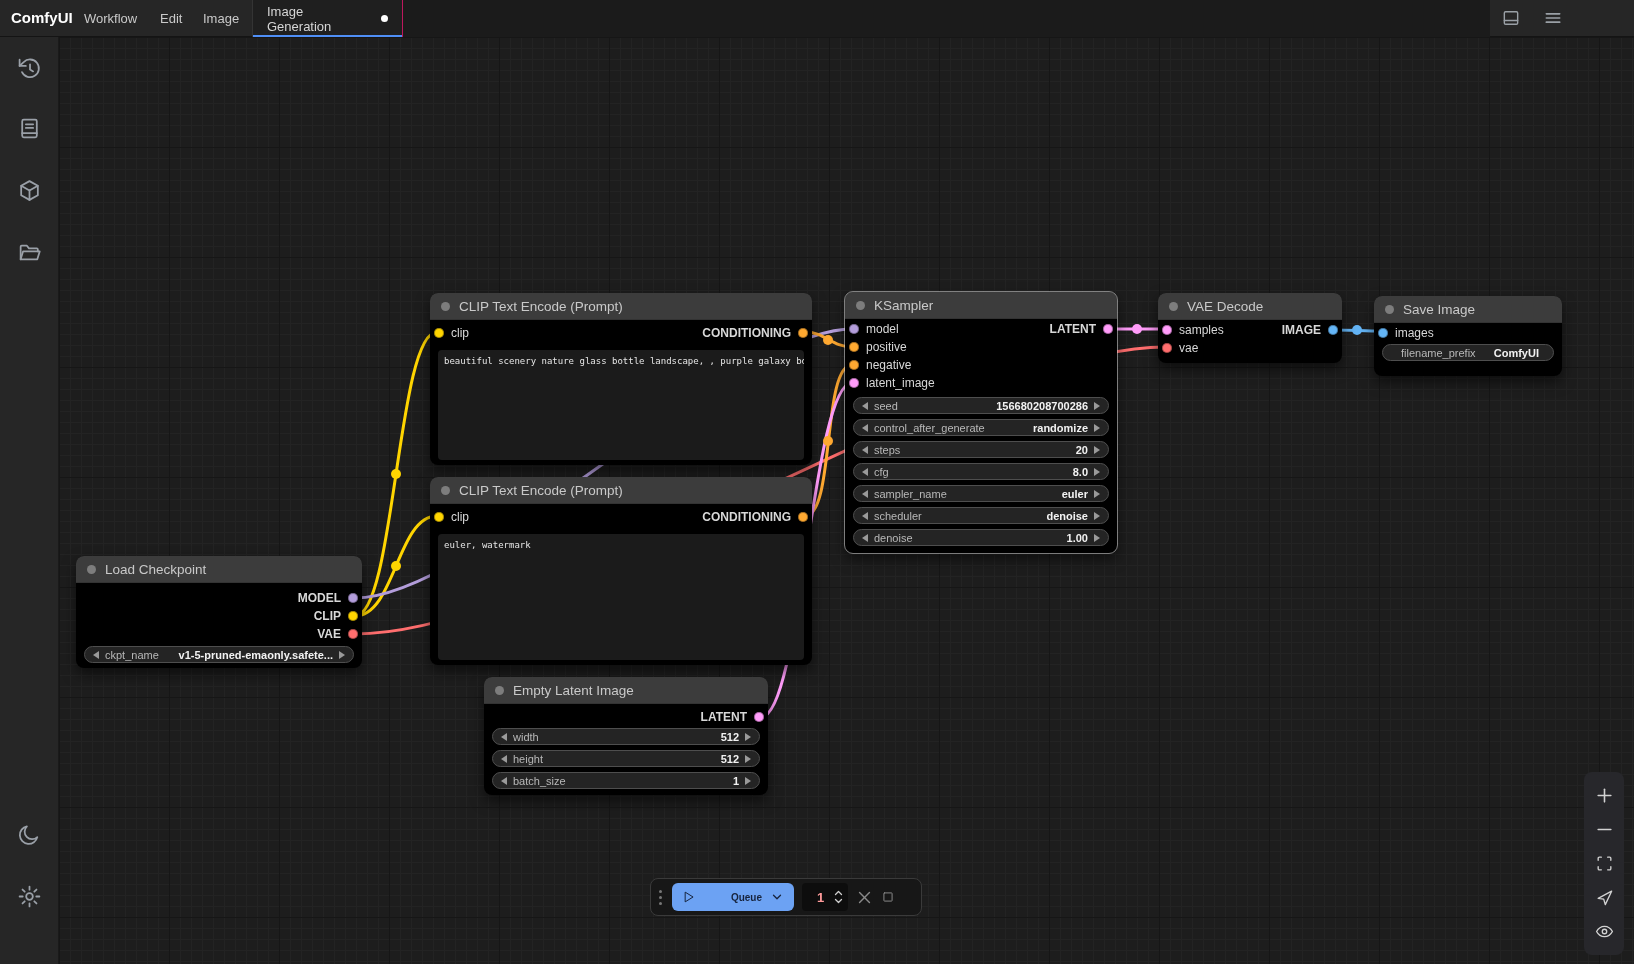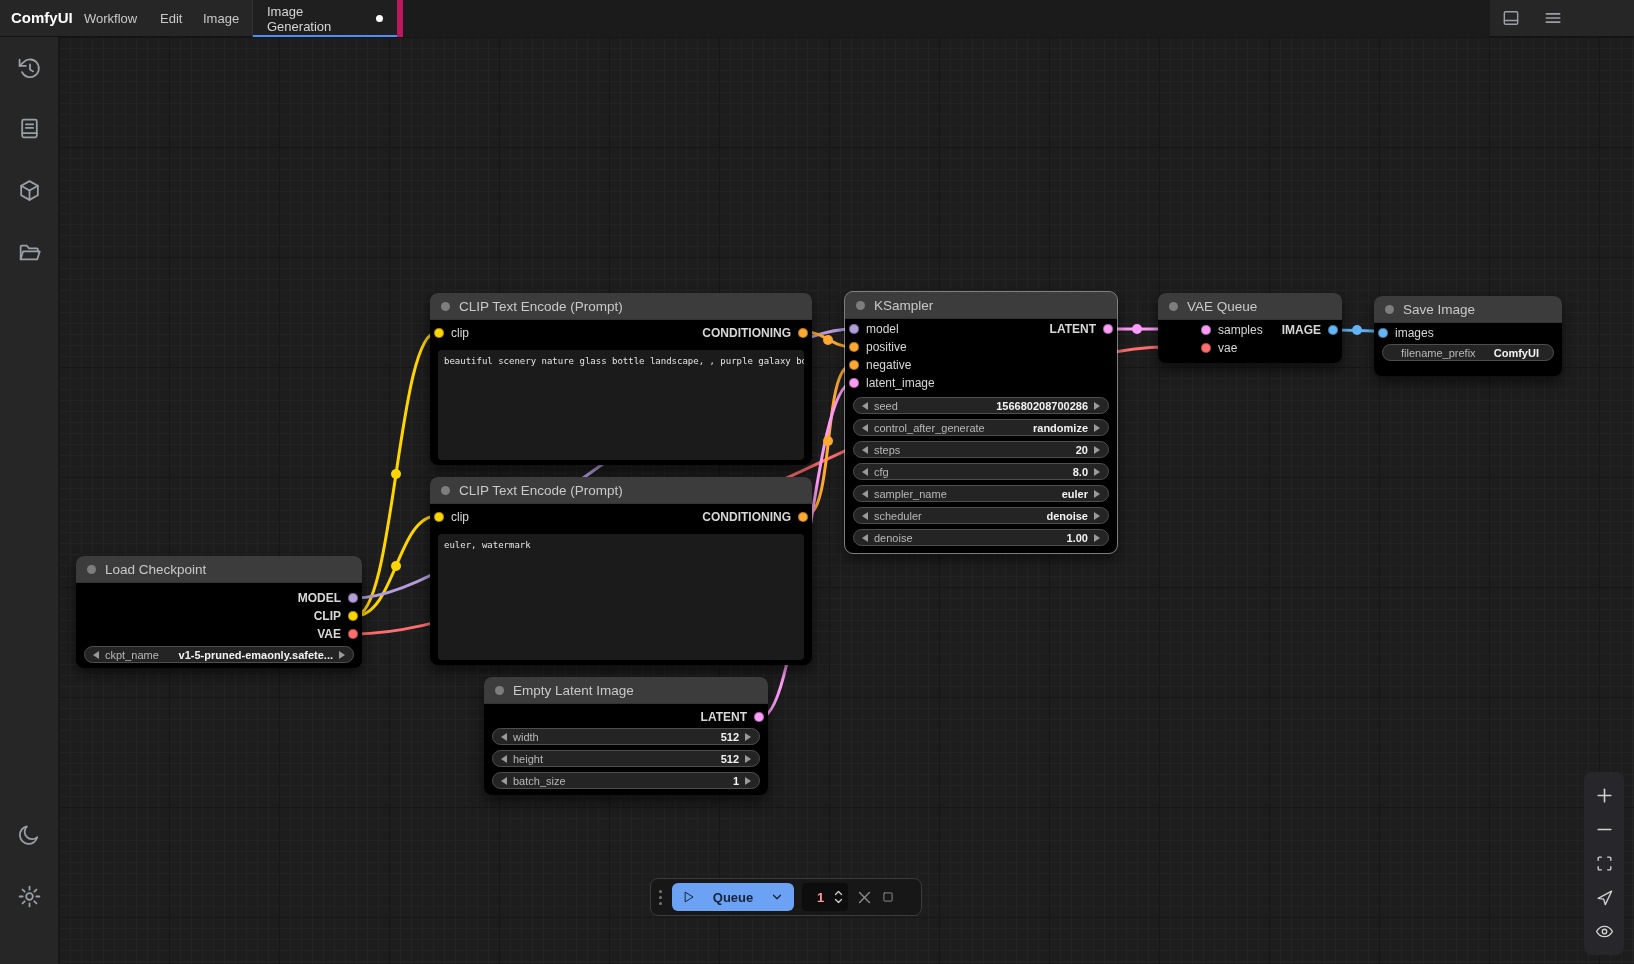--- a/index.html
+++ b/index.html
@@ -18,21 +18,21 @@
     background-size:110px 110px, 110px 110px, 11px 11px, 11px 11px;
   }
 
   
   .topbar { position:absolute; left:0; top:0; width:1634px; height:37px; background:#262626;
             z-index:6; border-bottom:1px solid #141414; }
   .logo { position:absolute; left:11px; top:9px; font-size:15px; font-weight:700; color:#fff; }
   .menu-item { position:absolute; top:11px; font-size:13px; color:#c9c9c9; cursor:default; }
   .tabstrip { position:absolute; left:252px; top:0; width:1238px; height:37px; background:#1b1b1b; }
   .tab { position:absolute; left:0; top:0; width:151px; height:37px; background:#1f1f1f;
-         border-left:1px solid #343434; border-right:6px solid #be185d;
+         border-left:1px solid #343434; border-right:1px solid #be185d;
          display:flex; align-items:center; gap:10px; padding:0 14px; }
   .tab-label { font-size:13px; color:#d6d6d6; }
   .tab-underline { position:absolute; left:0; bottom:0; width:100%; height:2px; background:#4f8ff7; }
   .unsaved-dot { width:7px; height:7px; border-radius:50%; background:#fff; flex:none; }
   .topbar-icon { position:absolute; top:8px; width:20px; height:20px; color:#9aa0a6; }
 
   
   .sidebar { position:absolute; left:0; top:37px; width:59px; bottom:0; background:#262626;
              z-index:6; border-right:1px solid #1a1a1a; }
   .side-icon { position:absolute; left:17px; width:25px; height:25px; color:#9aa0a8; }
@@ -68,21 +68,21 @@
 
   
   .queuebar { position:absolute; left:650px; top:878px; width:272px; height:38px; z-index:7;
               background:#171717; border:1px solid #3a3a3a; border-radius:8px;
               display:flex; align-items:center; padding:0 8px; gap:8px; }
   .drag-dots { display:flex; flex-direction:column; gap:3px; margin-right:2px; }
   .drag-dots i { width:3px; height:3px; border-radius:50%; background:#777; }
   .queue-btn { height:28px; width:122px; border-radius:6px; display:flex; align-items:center;
                padding:0 10px; gap:8px; color:#16233c; }
   .queue-btn svg { width:14px; height:14px; }
-  .queue-label { font-size:13px; font-weight:700; flex:1; text-align:center; }
+  .queue-label { font-size:10px; font-weight:700; flex:1; text-align:right; }
   .batch-box { height:28px; width:46px; background:#0d0d0d; border-radius:4px;
                display:flex; align-items:center; padding:0 5px; }
   .batch-count { flex:1; text-align:center; color:#ff9b9b; font-size:13px; font-weight:700; }
   .spin { display:flex; flex-direction:column; gap:2px; color:#cfcfcf; }
   .spin svg { width:9px; height:6px; }
   .qb-icon { width:17px; height:17px; color:#8a8a8a; }
   .qb-icon.square { width:14px; height:14px; }
 
   
   .zoompanel { position:absolute; left:1584px; top:772px; width:40px; height:183px; z-index:7;
@@ -297,23 +297,23 @@
       <span class="wlabel">denoise</span>
       <span class="wvalue">1.00</span>
       <span class="warr right"></span>
     </div>
   </div>
 </div>
 
 <div class="node" style="left:1158px; top:293px; width:184px; height:70px;">
   <div class="node-header">
     <span class="title-dot"></span>
-    <span>VAE Queue</span>
-  </div>
-  <div class="node-body" style="padding-top:1px;padding-left:39px;">
+    <span>VAE Decode</span>
+  </div>
+  <div class="node-body" style="padding-top:1px;">
     <div class="port-row">
       <span class="in-group">
           <span class="pin" style="background-color: rgb(255, 156, 249);"></span>
           <span>samples</span>
         </span>
       <span class="out-group">
           <span>IMAGE</span>
           <span class="pin" style="background-color: rgb(100, 181, 246);"></span>
         </span>
     </div>

